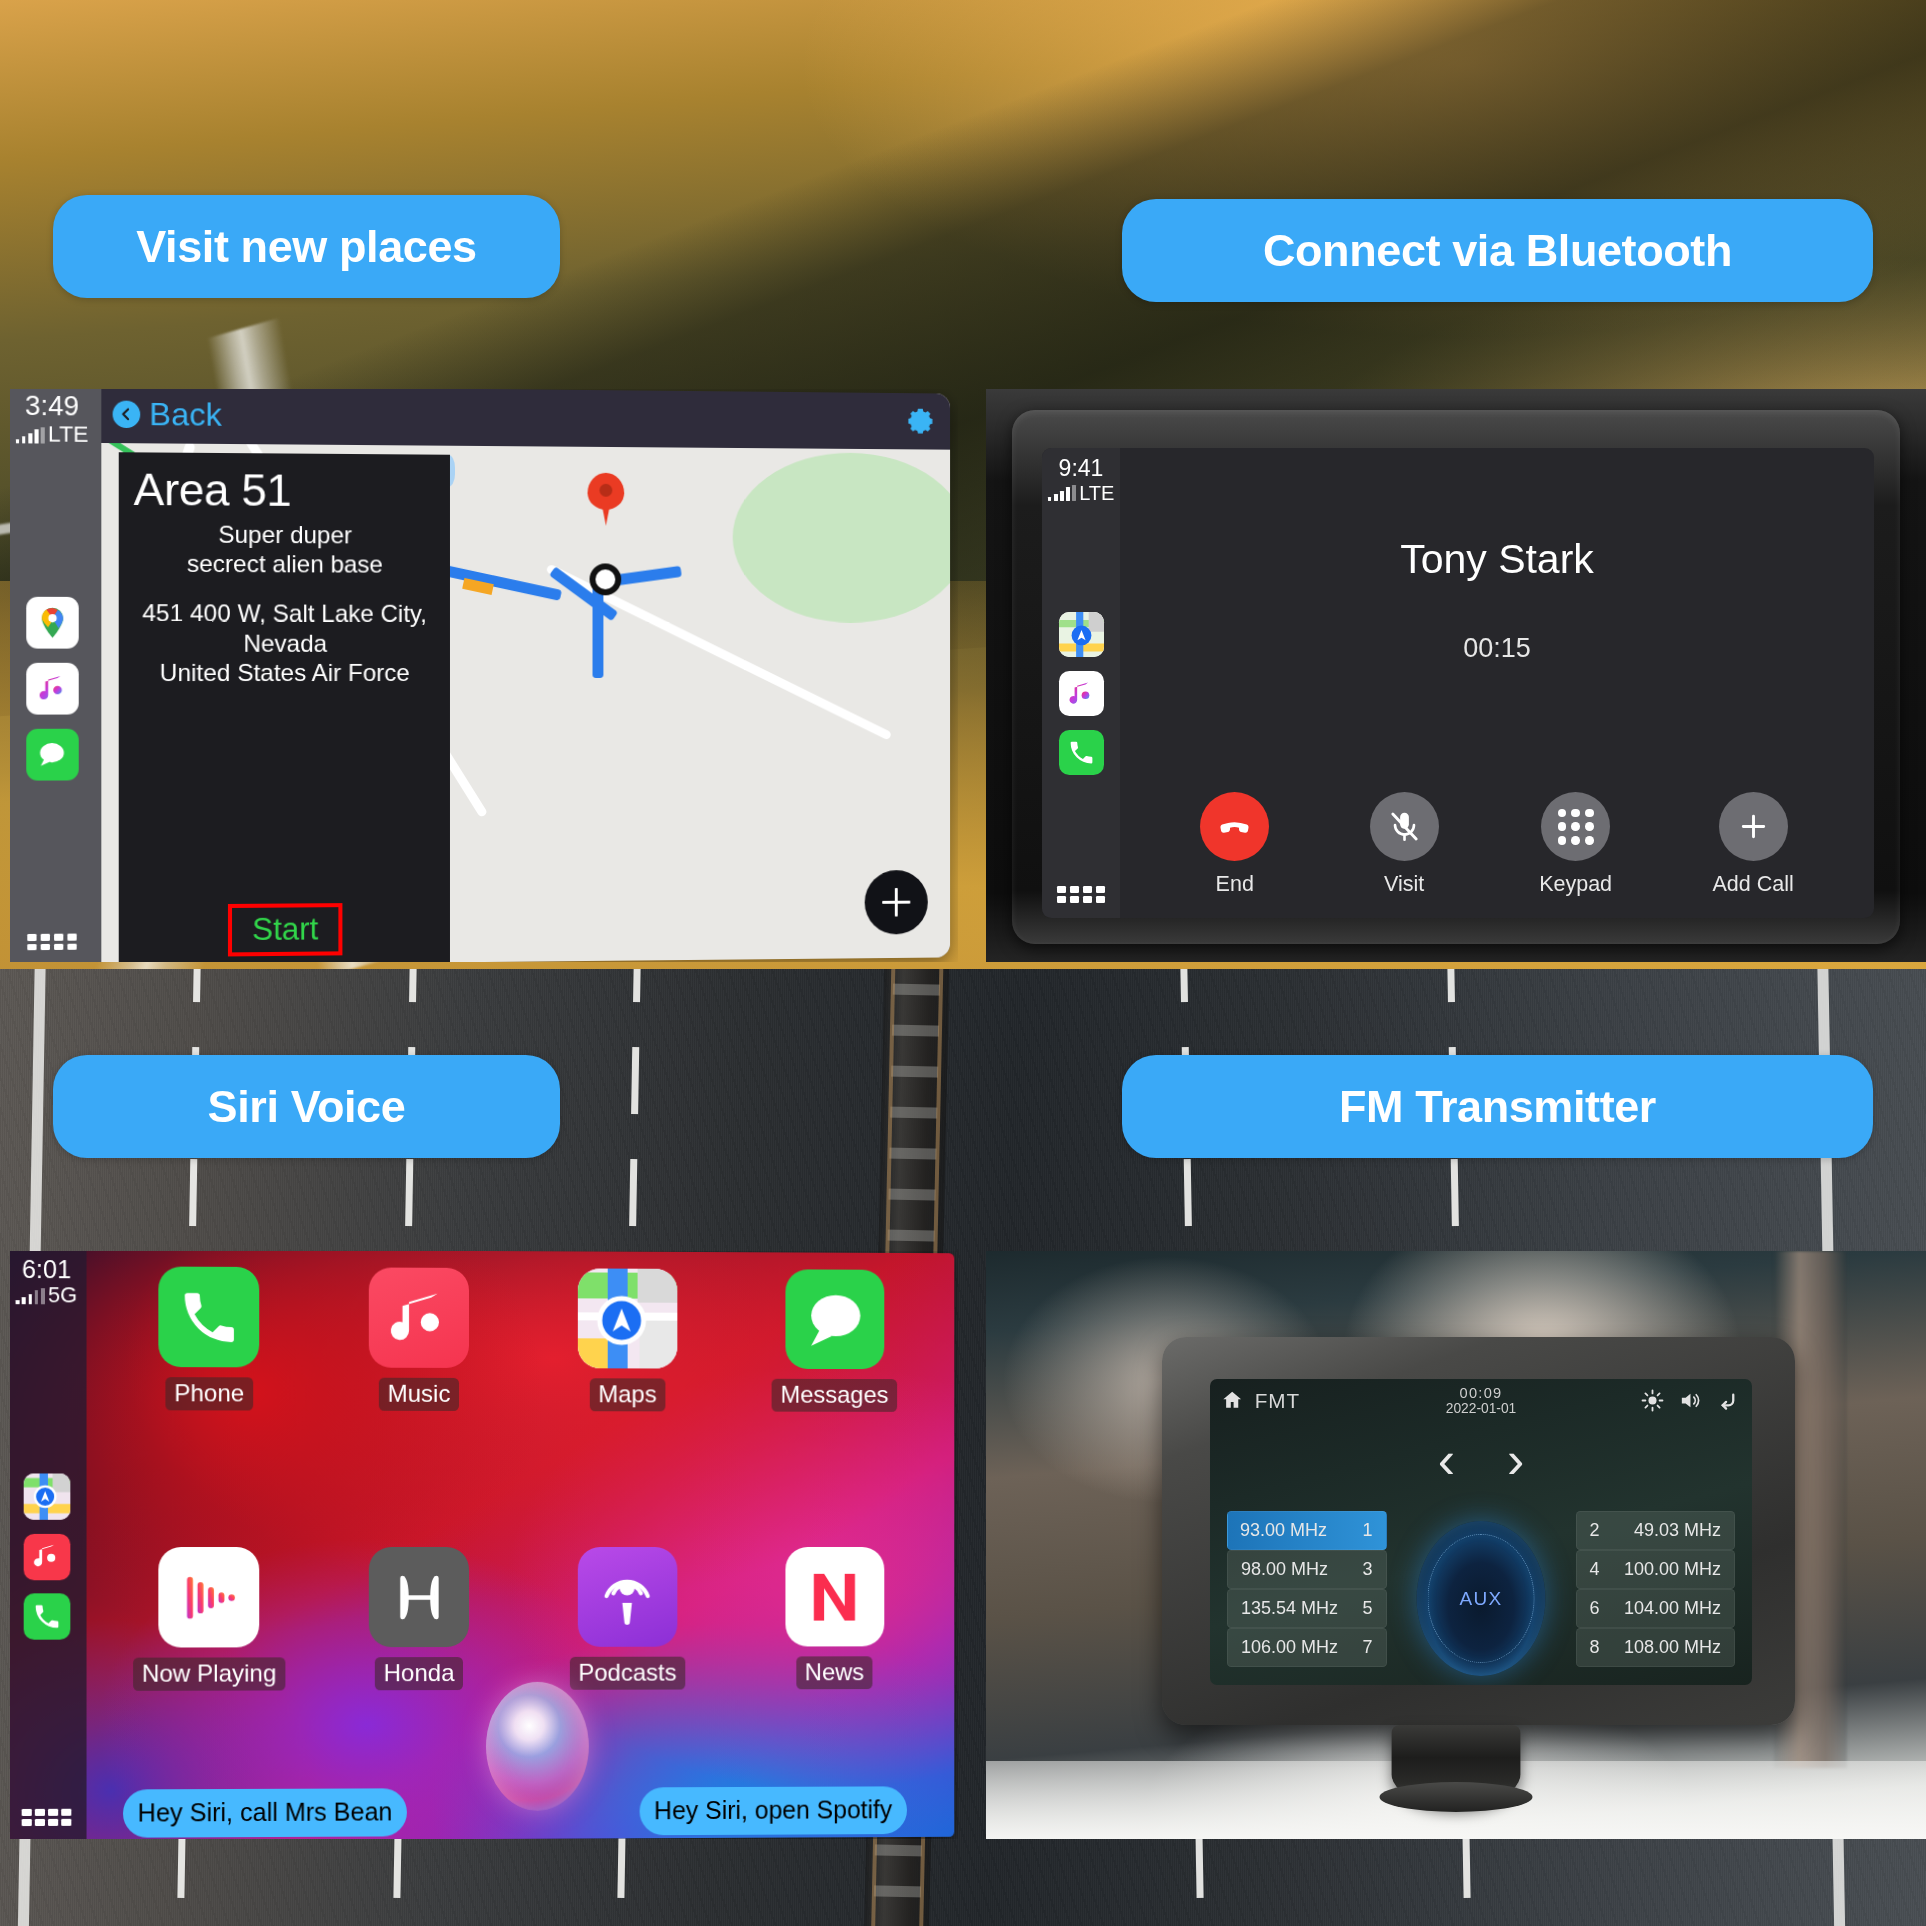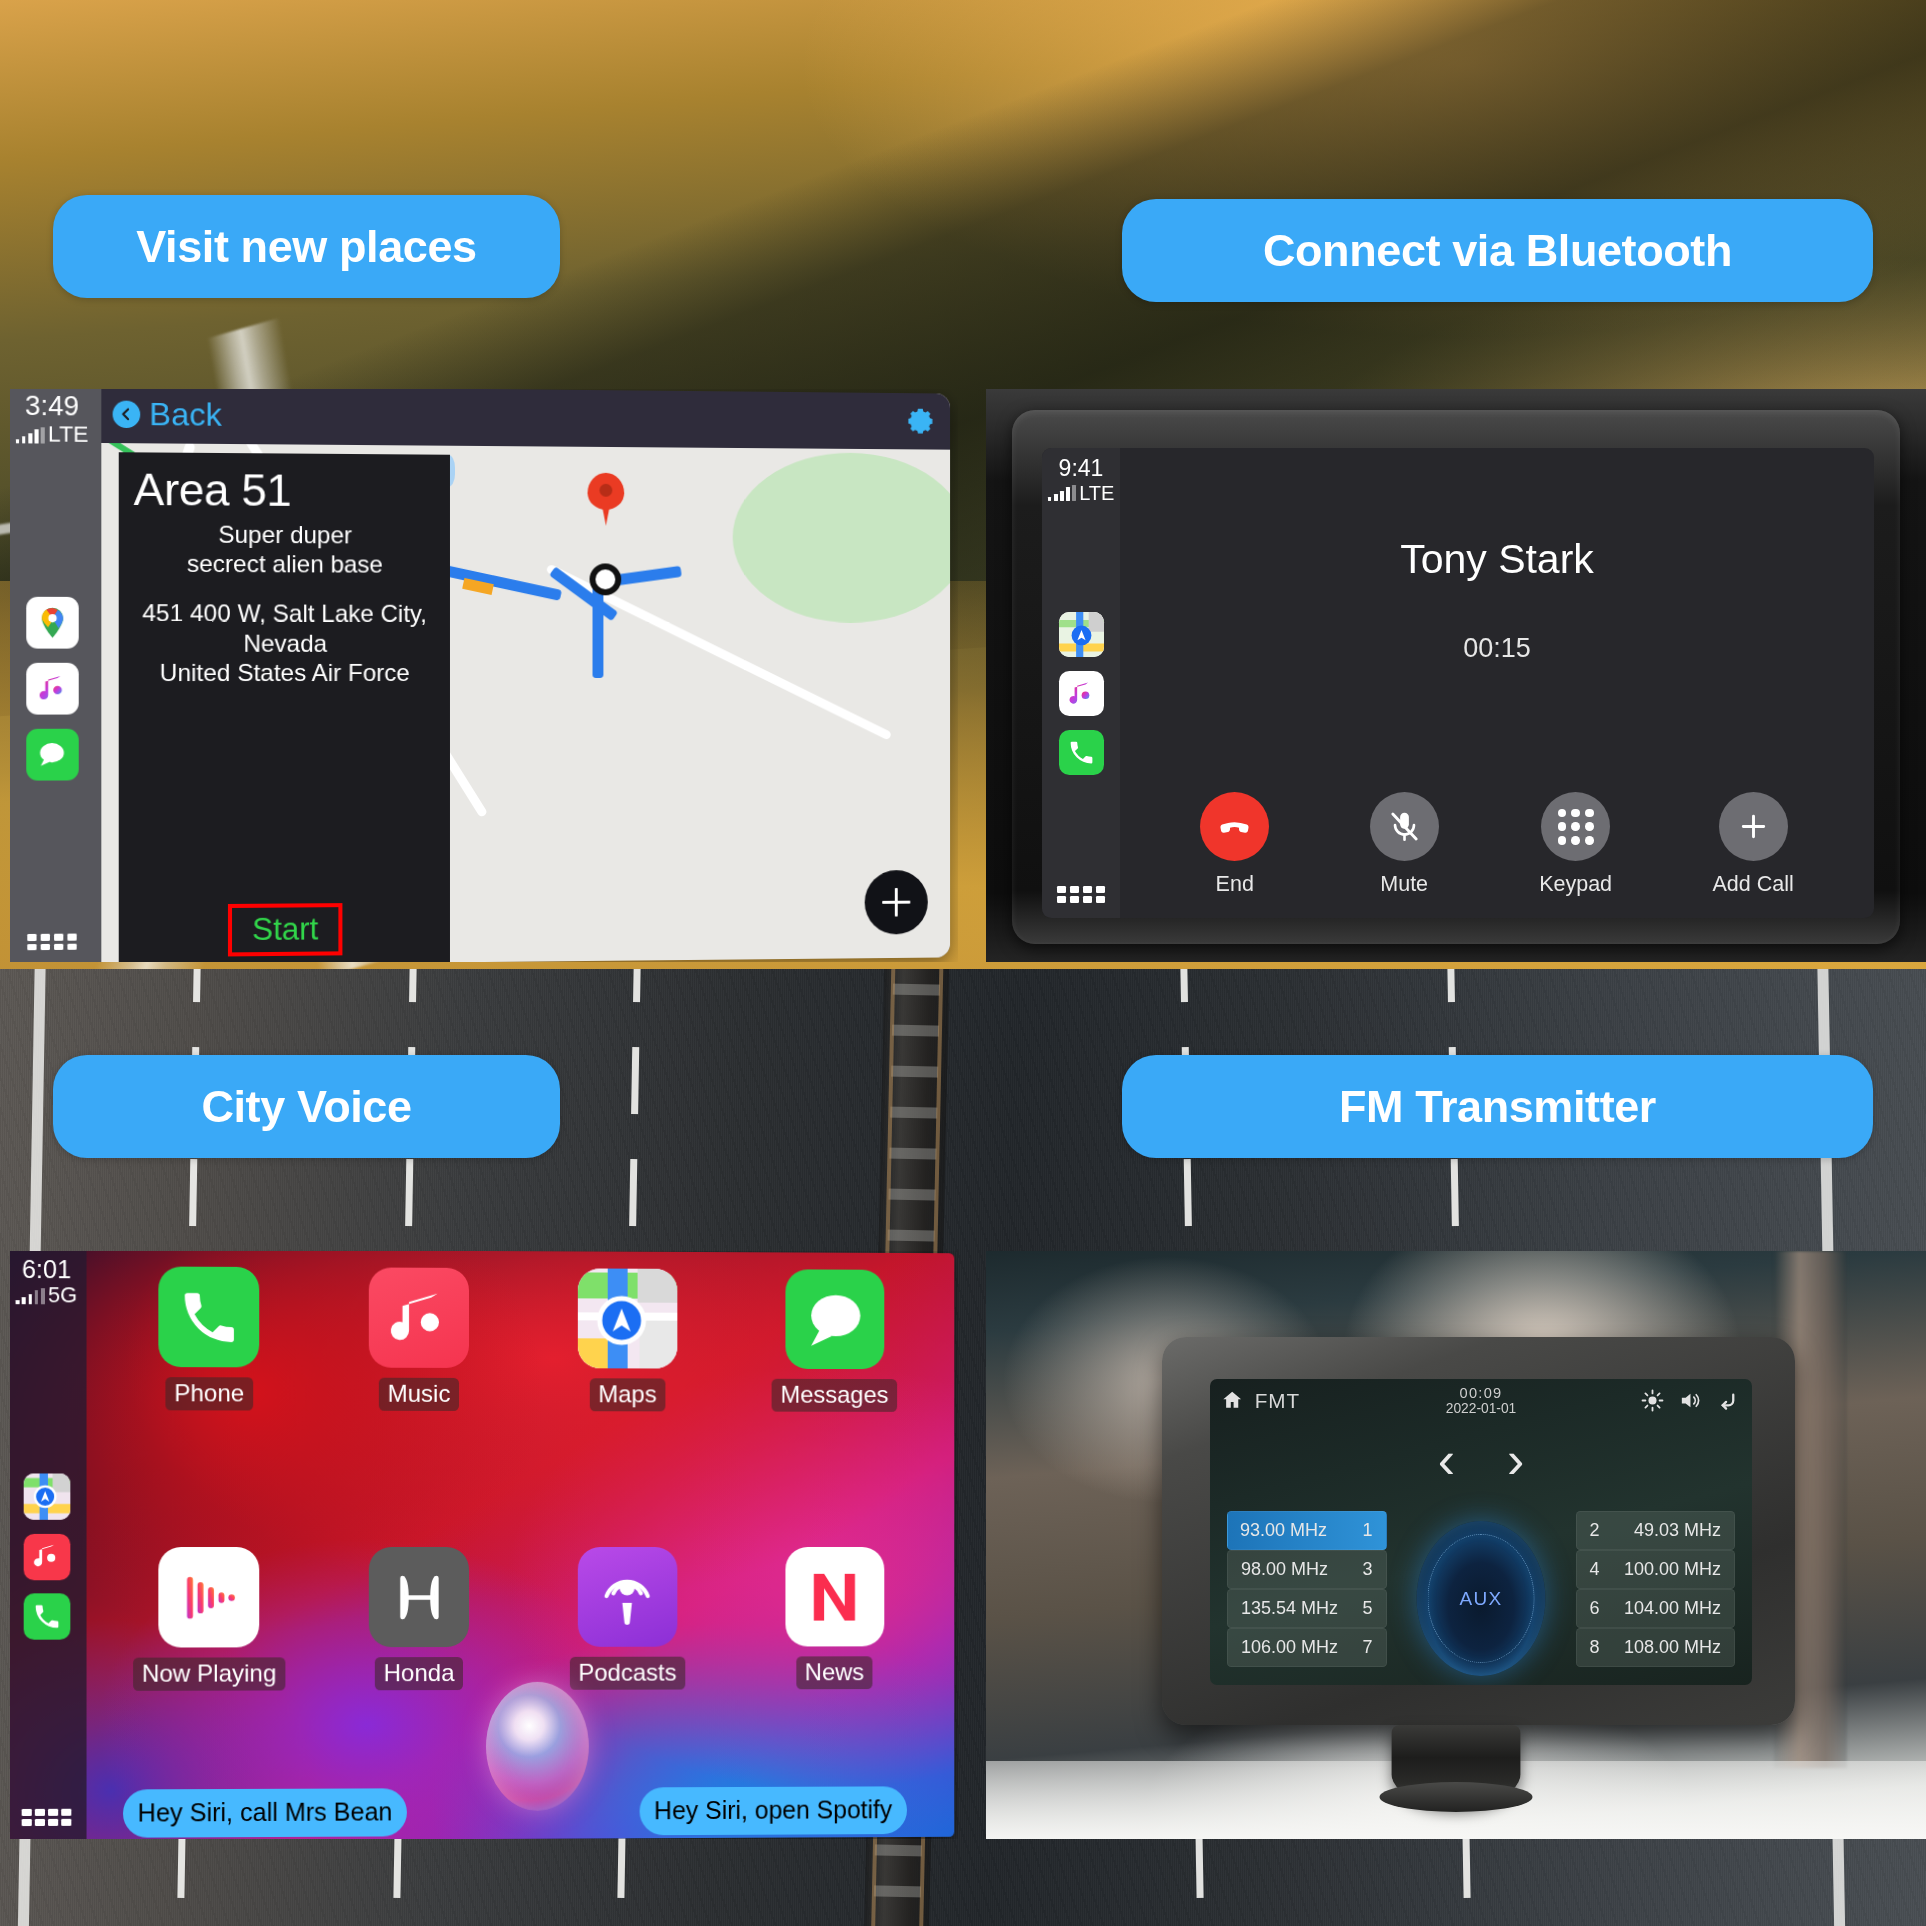--- a/index.html
+++ b/index.html
@@ -356,21 +356,21 @@
   <div class="ties"></div>
   <div class="rail" style="left:881px;"></div>
   <div class="rail" style="left:929px;"></div>
   <div class="lane dash" style="left:1189px; top:-34px; height:1055px; transform:rotate(-1deg);"></div>
   <div class="lane dash" style="left:1456px; top:-34px; height:1055px; transform:rotate(-1deg);"></div>
   <div class="shoulder" style="left:1826px; transform:rotate(-1deg);"></div>
 </div>
 
 <div class="banner" id="banner-tl">Visit new places</div>
 <div class="banner" id="banner-tr">Connect via Bluetooth</div>
-<div class="banner" id="banner-bl">City Voice</div>
+<div class="banner" id="banner-bl">Siri Voice</div>
 <div class="banner" id="banner-br">FM Transmitter</div>
 
 <div class="panel" id="panel-maps">
   <div class="shell">
 
     <div class="cp-sidebar">
       <div class="cp-time">3:49</div>
       <div class="cp-net">
         <span class="bars">
           <i></i>
@@ -585,21 +585,21 @@
 
         <div class="call-action">
           <div class="ca-circ">
             <svg viewBox="0 0 24 24" fill="none" stroke="#fff" stroke-width="1.8">
               <rect x="9" y="2.5" width="6" height="11" rx="3" fill="#fff" stroke="none"></rect>
               <path d="M5.5 11a6.5 6.5 0 0 0 13 0" stroke-linecap="round"></path>
               <path d="M12 17.5V21" stroke-linecap="round"></path>
               <path d="M4 3.5 20 20.5" stroke-linecap="round" stroke-width="2"></path>
             </svg>
           </div>
-          <div class="ca-label">Mute</div>
+          <div class="ca-label">Visit</div>
         </div>
 
         <div class="call-action">
           <div class="ca-circ">
             <span class="keypad-dots">
                 <i></i>
                 <i></i>
                 <i></i>
                 <i></i>
                 <i></i>

